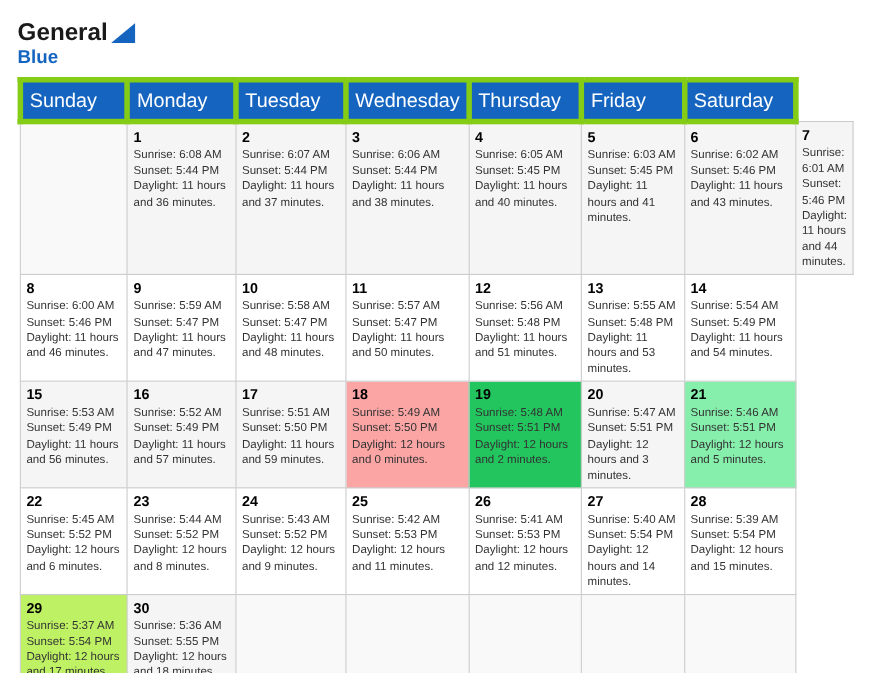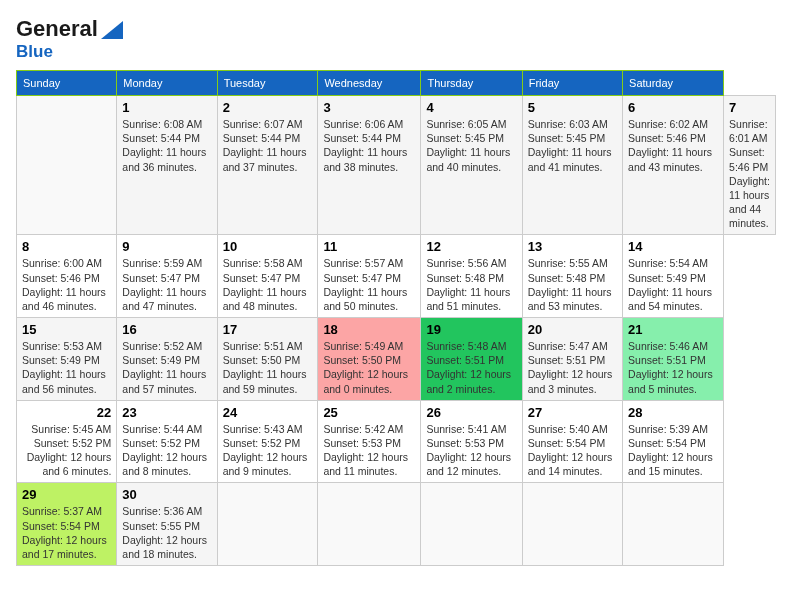--- a/index.html
+++ b/index.html
@@ -37,23 +37,23 @@
     .calendar-table {
       width: 100%;
       border-collapse: collapse;
       font-size: 11px;
     }
     .calendar-table th {
       background: #1565c0;
       color: #fff;
       text-align: left;
       padding: 6px 6px;
-      font-size: 11px;
+      font-size: 18px;
       font-weight: normal;
-      border: 1px solid #84cc16;
+      border: 5px solid #84cc16;
       margin-top: 28px;
     }
     .calendar-table td {
       vertical-align: top;
       border: 1px solid #ccc;
       padding: 4px 5px;
       width: calc(100% / 7);
       min-height: 80px;
       background: #fff;
     }
@@ -212,21 +212,21 @@
         <td style="background: rgb(245, 245, 245);">
           <span class="day-num">20</span>
           <div class="day-info">Sunrise: 5:47 AM<br>Sunset: 5:51 PM<br>Daylight: 12 hours and 3 minutes.</div>
         </td>
         <td style="background: #86efac;">
           <span class="day-num">21</span>
           <div class="day-info">Sunrise: 5:46 AM<br>Sunset: 5:51 PM<br>Daylight: 12 hours and 5 minutes.</div>
         </td>
       </tr>
       <tr>
-        <td style="background: rgb(255, 255, 255); text-align: right;">
+        <td style="background: rgb(255, 255, 255);">
           <span class="day-num">22</span>
           <div class="day-info">Sunrise: 5:45 AM<br>Sunset: 5:52 PM<br>Daylight: 12 hours and 6 minutes.</div>
         </td>
         <td style="background: rgb(255, 255, 255);">
           <span class="day-num">23</span>
           <div class="day-info">Sunrise: 5:44 AM<br>Sunset: 5:52 PM<br>Daylight: 12 hours and 8 minutes.</div>
         </td>
         <td style="background: rgb(255, 255, 255);">
           <span class="day-num">24</span>
           <div class="day-info">Sunrise: 5:43 AM<br>Sunset: 5:52 PM<br>Daylight: 12 hours and 9 minutes.</div>

